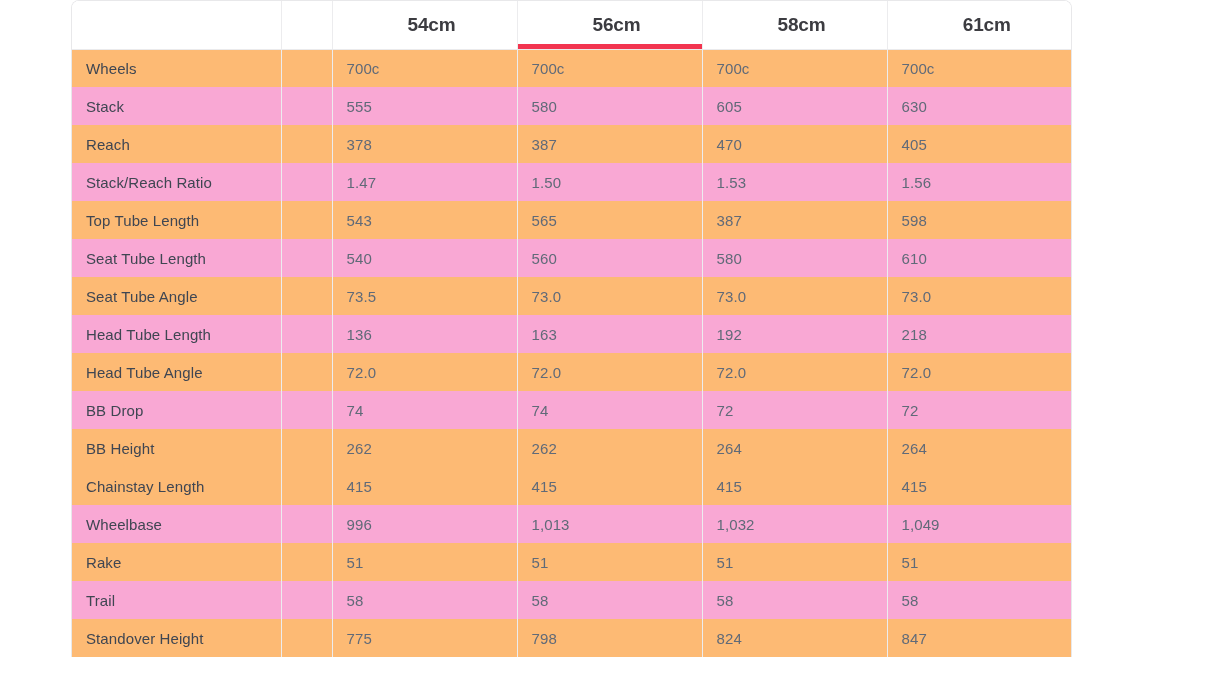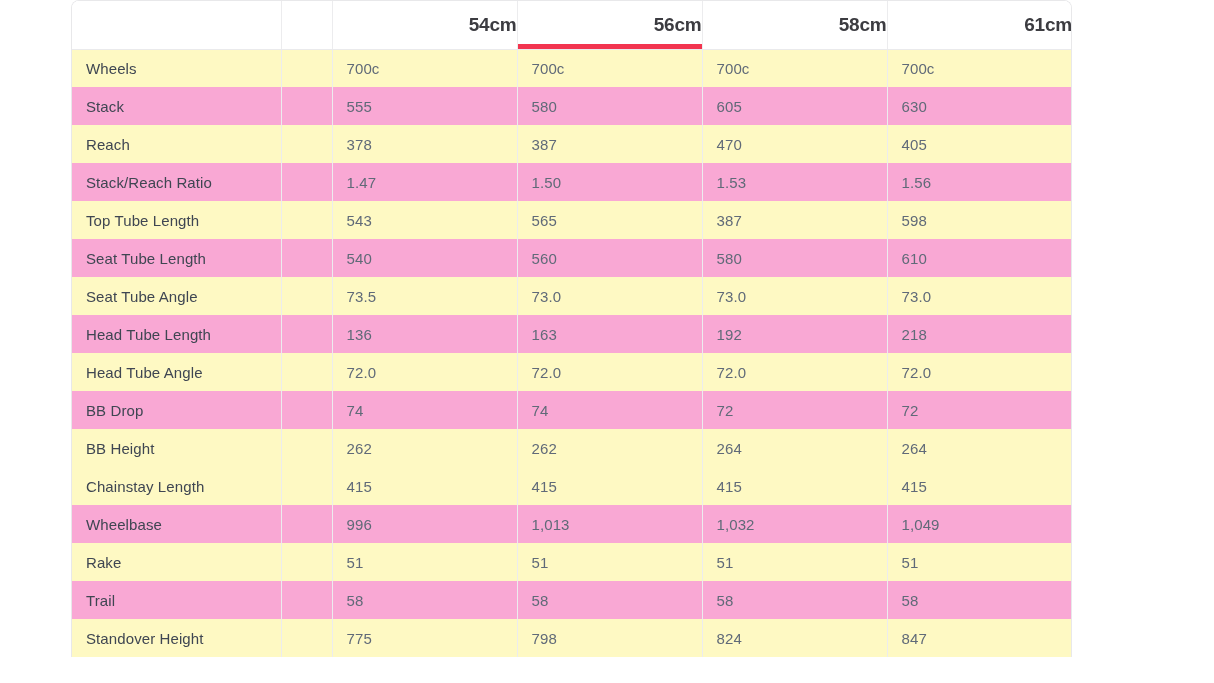--- a/index.html
+++ b/index.html
@@ -46,21 +46,21 @@
 
   
   col.c-label   { width: 209px; }
   col.c-spacer  { width: 51px; }
   col.c-size    { width: 185px; }
 
   thead th {
     height: 48px;
     padding: 0 0 0 14px;
     margin: 0;
-    text-align: right;
+    text-align: center;
     vertical-align: middle;
     font-size: 19px;
     font-weight: 700;
     color: #3c3c41;
     letter-spacing: -0.2px;
     background: #ffffff;
     border-right: 1px solid #ececee;
     border-bottom: 1px solid #eaeaec;
     box-sizing: border-box;
     position: relative;
@@ -97,21 +97,21 @@
     letter-spacing: 0.1px;
   }
   tbody td.td-label {
     color: #3f4652;
     font-size: 15px;
     letter-spacing: 0.1px;
   }
   tbody td.td-spacer { padding: 0; }
   tbody td.td-last { border-right: none; }
 
-  tbody tr.stripe td { background: #fef9c3; }
+  tbody tr.stripe td { background: #fdba74; }
   tbody tr.plain  td { background: #f9a8d4; }
 </style>
 </head>
 <body>
 
 <div class="page">
 
   <div class="geo-table-wrap">
     <table class="geo-table">
       <colgroup>

